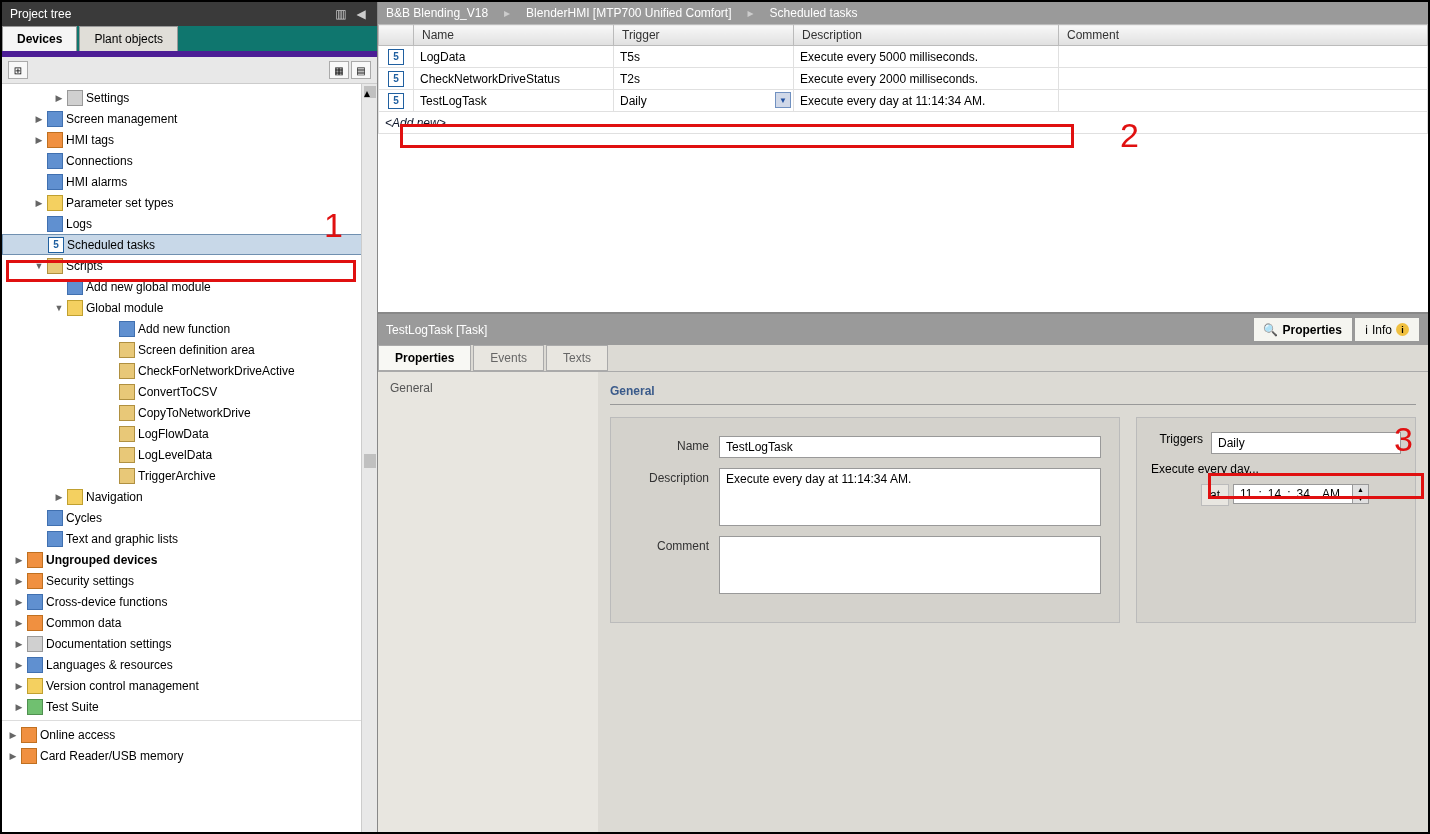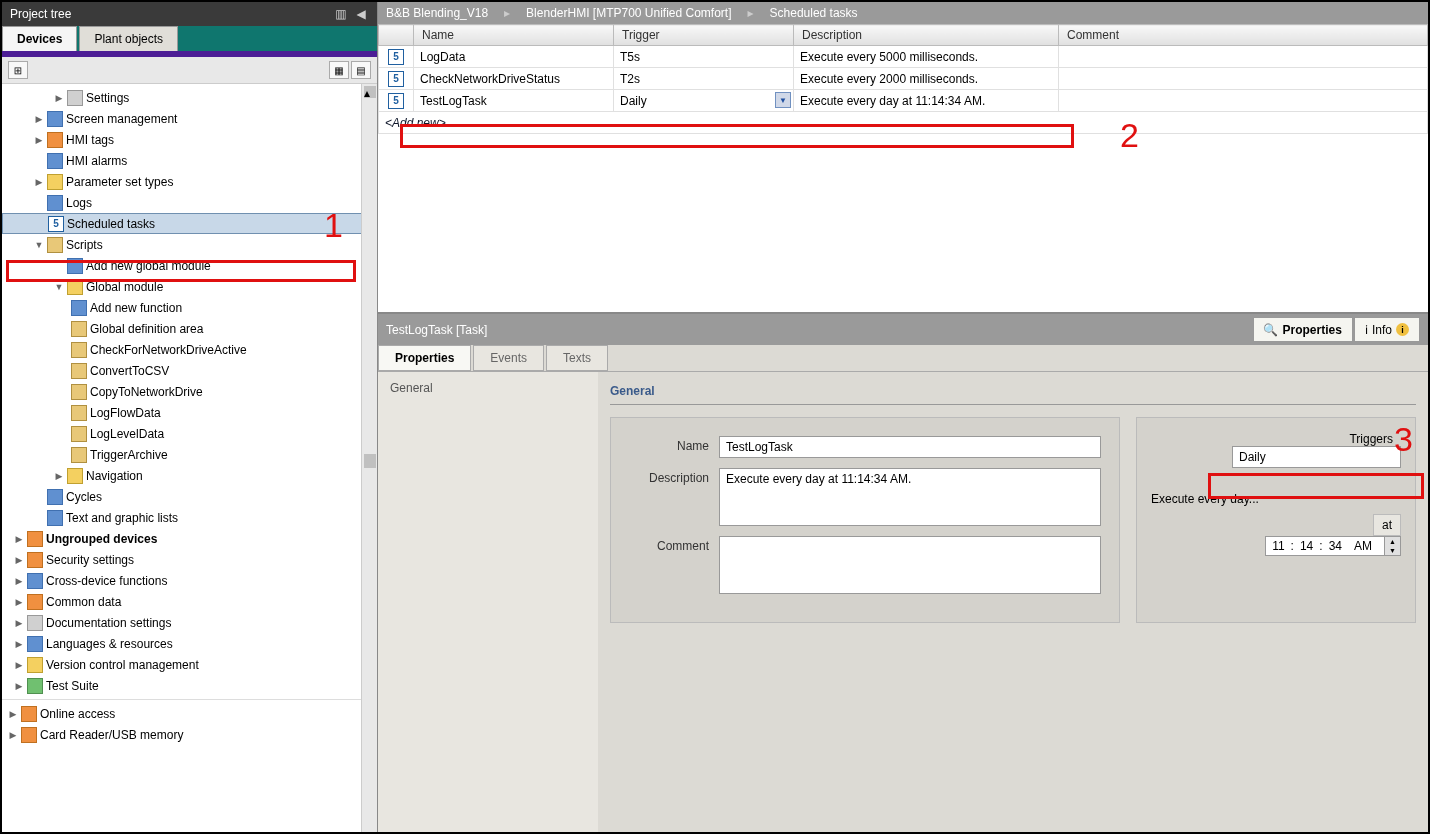--- a/index.html
+++ b/index.html
@@ -24,21 +24,21 @@
 .scroll-thumb { position: absolute; left: 2px; top: 2px; width: 12px; height: 12px; background: #c0c0c0; }
 .tree { padding: 3px 0; }
 .tree-item { display: flex; align-items: center; padding: 1px 4px; cursor: pointer; white-space: nowrap; height: 21px; }
 .tree-item.selected { background: #c8d8e8; border: 1px solid #7090b0; }
 .expander { width: 10px; display: inline-flex; justify-content: center; color: #666; font-size: 9px; }
 .tree-icon { width: 16px; height: 16px; margin: 0 3px; display: inline-flex; align-items: center; justify-content: center; font-size: 11px; }
 .tree-label { color: #000; }
 .indent-0 { padding-left: 12px; }
 .indent-1 { padding-left: 32px; }
 .indent-2 { padding-left: 52px; }
-.indent-3 { padding-left: 56px; }
+.indent-3 { padding-left: 104px; }
 
 
 .ic-folder { background: #f4d060; border: 1px solid #c0a030; }
 .ic-blue { background: #6090d0; border: 1px solid #4070b0; }
 .ic-orange { background: #f09040; border: 1px solid #c07020; }
 .ic-green { background: #70c070; border: 1px solid #509050; }
 .ic-gray { background: #d0d0d0; border: 1px solid #999; }
 .ic-num5 { background: #fff; border: 1px solid #2060a0; color: #2060a0; font-weight: bold; font-size: 10px; }
 .ic-script { background: #e8c878; border: 1px solid #b09040; }
 
@@ -73,21 +73,21 @@
 .prop-sidebar { width: 220px; background: #e8e6e0; padding: 6px; }
 .prop-sidebar-item { padding: 3px 6px; color: #555; }
 .prop-content { flex: 1; padding: 12px; display: flex; gap: 16px; }
 .section-title { font-weight: bold; color: #3a5a8a; padding-bottom: 6px; border-bottom: 1px solid #999; margin-bottom: 12px; }
 .form-block { background: #d4d2cc; border: 1px solid #bbb; padding: 18px; }
 .form-row { display: flex; align-items: flex-start; margin-bottom: 10px; }
 .form-label { width: 90px; text-align: right; padding-right: 10px; padding-top: 3px; color: #333; }
 .form-input { flex: 1; border: 1px solid #999; background: #fff; padding: 3px 6px; min-height: 20px; }
 .form-textarea { min-height: 58px; resize: none; }
 .right-block { background: #d4d2cc; border: 1px solid #bbb; padding: 14px; flex: 0 0 280px; }
-.trigger-row { display: flex; align-items: flex-end; margin-bottom: 24px; flex-direction: column; }
+.trigger-row { display: flex; align-items: flex-start; margin-bottom: 8px; }
 .time-spinner { display: flex; align-items: center; border: 1px solid #999; background: #fff; }
 .time-seg { padding: 2px 6px; }
 .spin-btns { display: flex; flex-direction: column; width: 16px; background: #e0e0e0; border-left: 1px solid #999;}
 .spin-btn { height: 9px; display:flex; align-items:center; justify-content:center; font-size:7px; }
 
 
 .red-box { position: absolute; border: 3px solid #e01010; pointer-events: none; z-index: 100; }
 .red-num { position: absolute; color: #e01010; font-size: 34px; font-weight: normal; z-index: 101; pointer-events: none; font-family: Arial; }
 </style>
 </head>
@@ -127,20 +127,25 @@
             <span class="tree-label">Screen management</span>
           </div>
           <div class="tree-item indent-1">
             <span class="expander">▶</span>
             <span class="tree-icon ic-orange"></span>
             <span class="tree-label">HMI tags</span>
           </div>
           <div class="tree-item indent-1">
             <span class="expander"></span>
             <span class="tree-icon ic-blue"></span>
+            <span class="tree-label">Connections</span>
+          </div>
+          <div class="tree-item indent-1">
+            <span class="expander"></span>
+            <span class="tree-icon ic-blue"></span>
             <span class="tree-label">HMI alarms</span>
           </div>
           <div class="tree-item indent-1">
             <span class="expander">▶</span>
             <span class="tree-icon ic-folder"></span>
             <span class="tree-label">Parameter set types</span>
           </div>
           <div class="tree-item indent-1">
             <span class="expander"></span>
             <span class="tree-icon ic-blue"></span>
@@ -167,21 +172,21 @@
             <span class="tree-label">Global module</span>
           </div>
           <div class="tree-item indent-3">
             <span class="expander"></span>
             <span class="tree-icon ic-blue"></span>
             <span class="tree-label">Add new function</span>
           </div>
           <div class="tree-item indent-3">
             <span class="expander"></span>
             <span class="tree-icon ic-script"></span>
-            <span class="tree-label">Global definition area</span>
+            <span class="tree-label">Screen definition area</span>
           </div>
           <div class="tree-item indent-3">
             <span class="expander"></span>
             <span class="tree-icon ic-script"></span>
             <span class="tree-label">CheckForNetworkDriveActive</span>
           </div>
           <div class="tree-item indent-3">
             <span class="expander"></span>
             <span class="tree-icon ic-script"></span>
             <span class="tree-label">ConvertToCSV</span>

